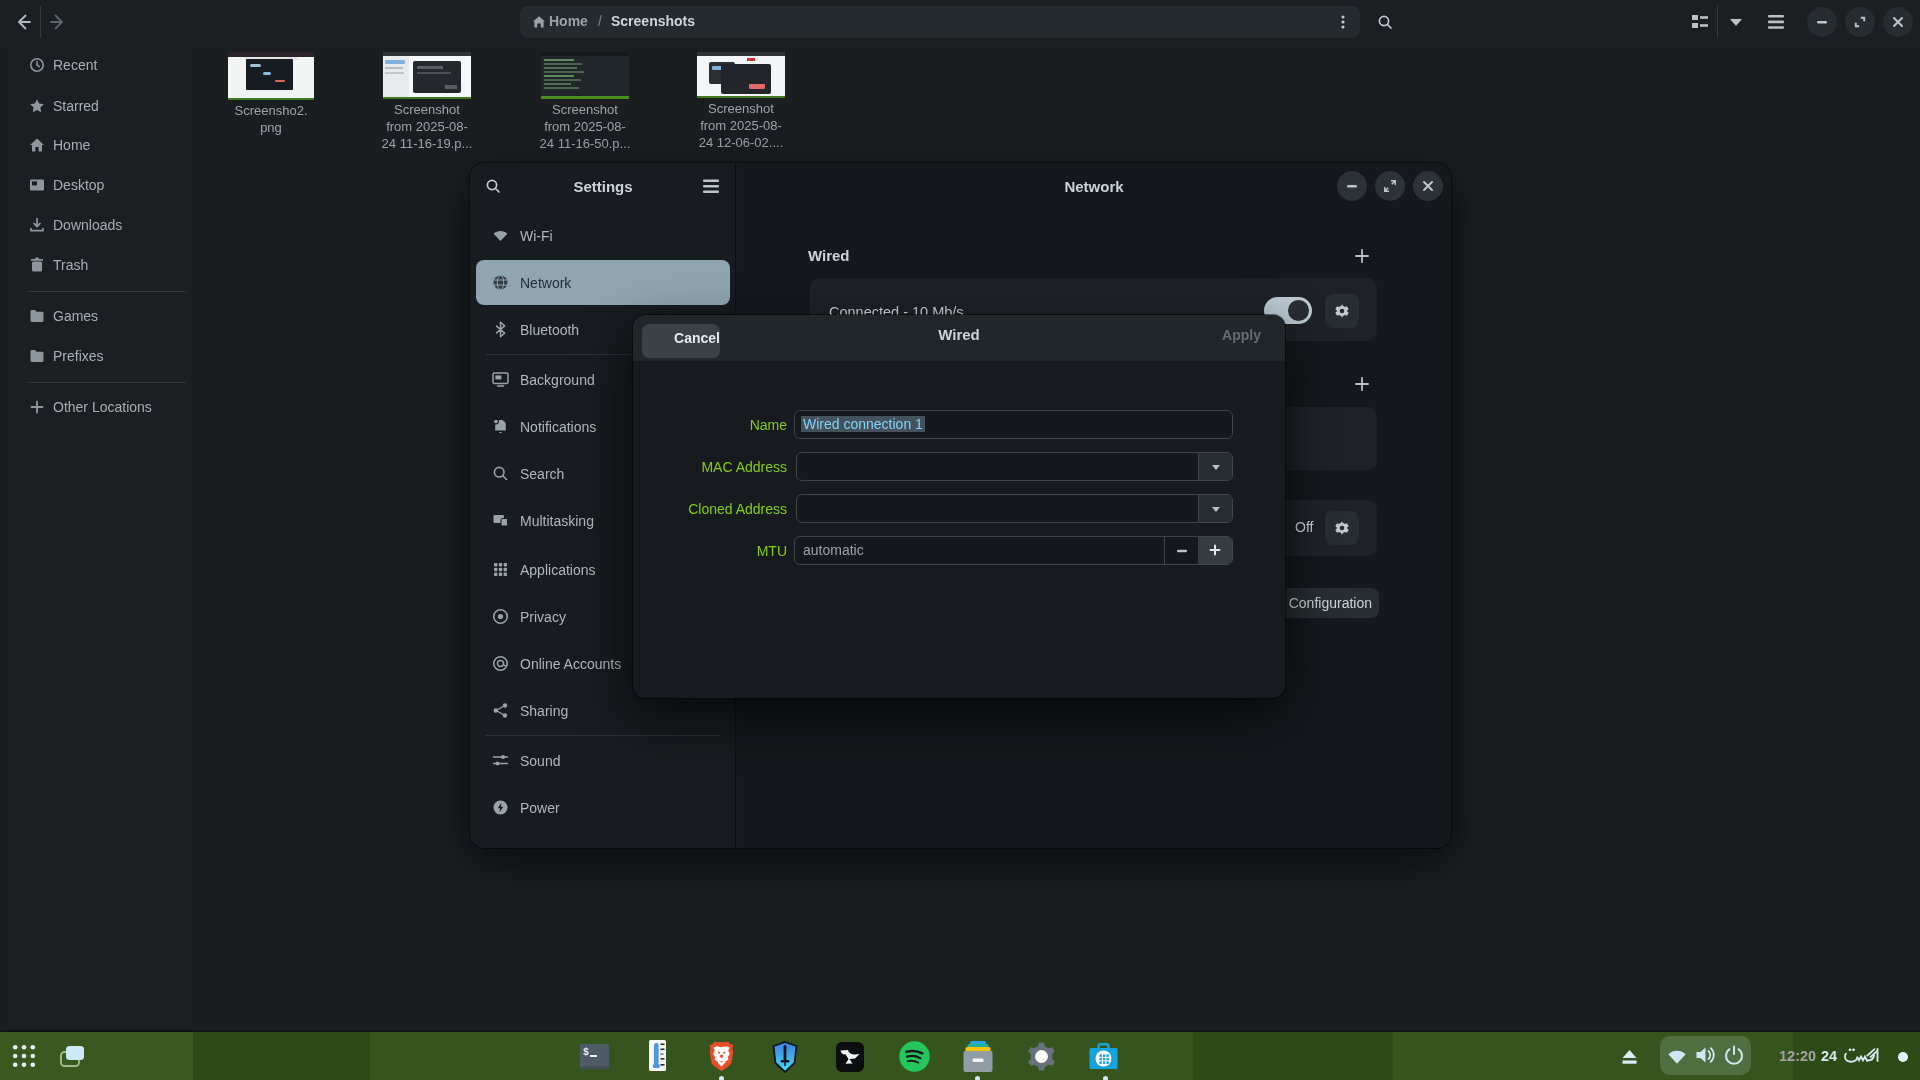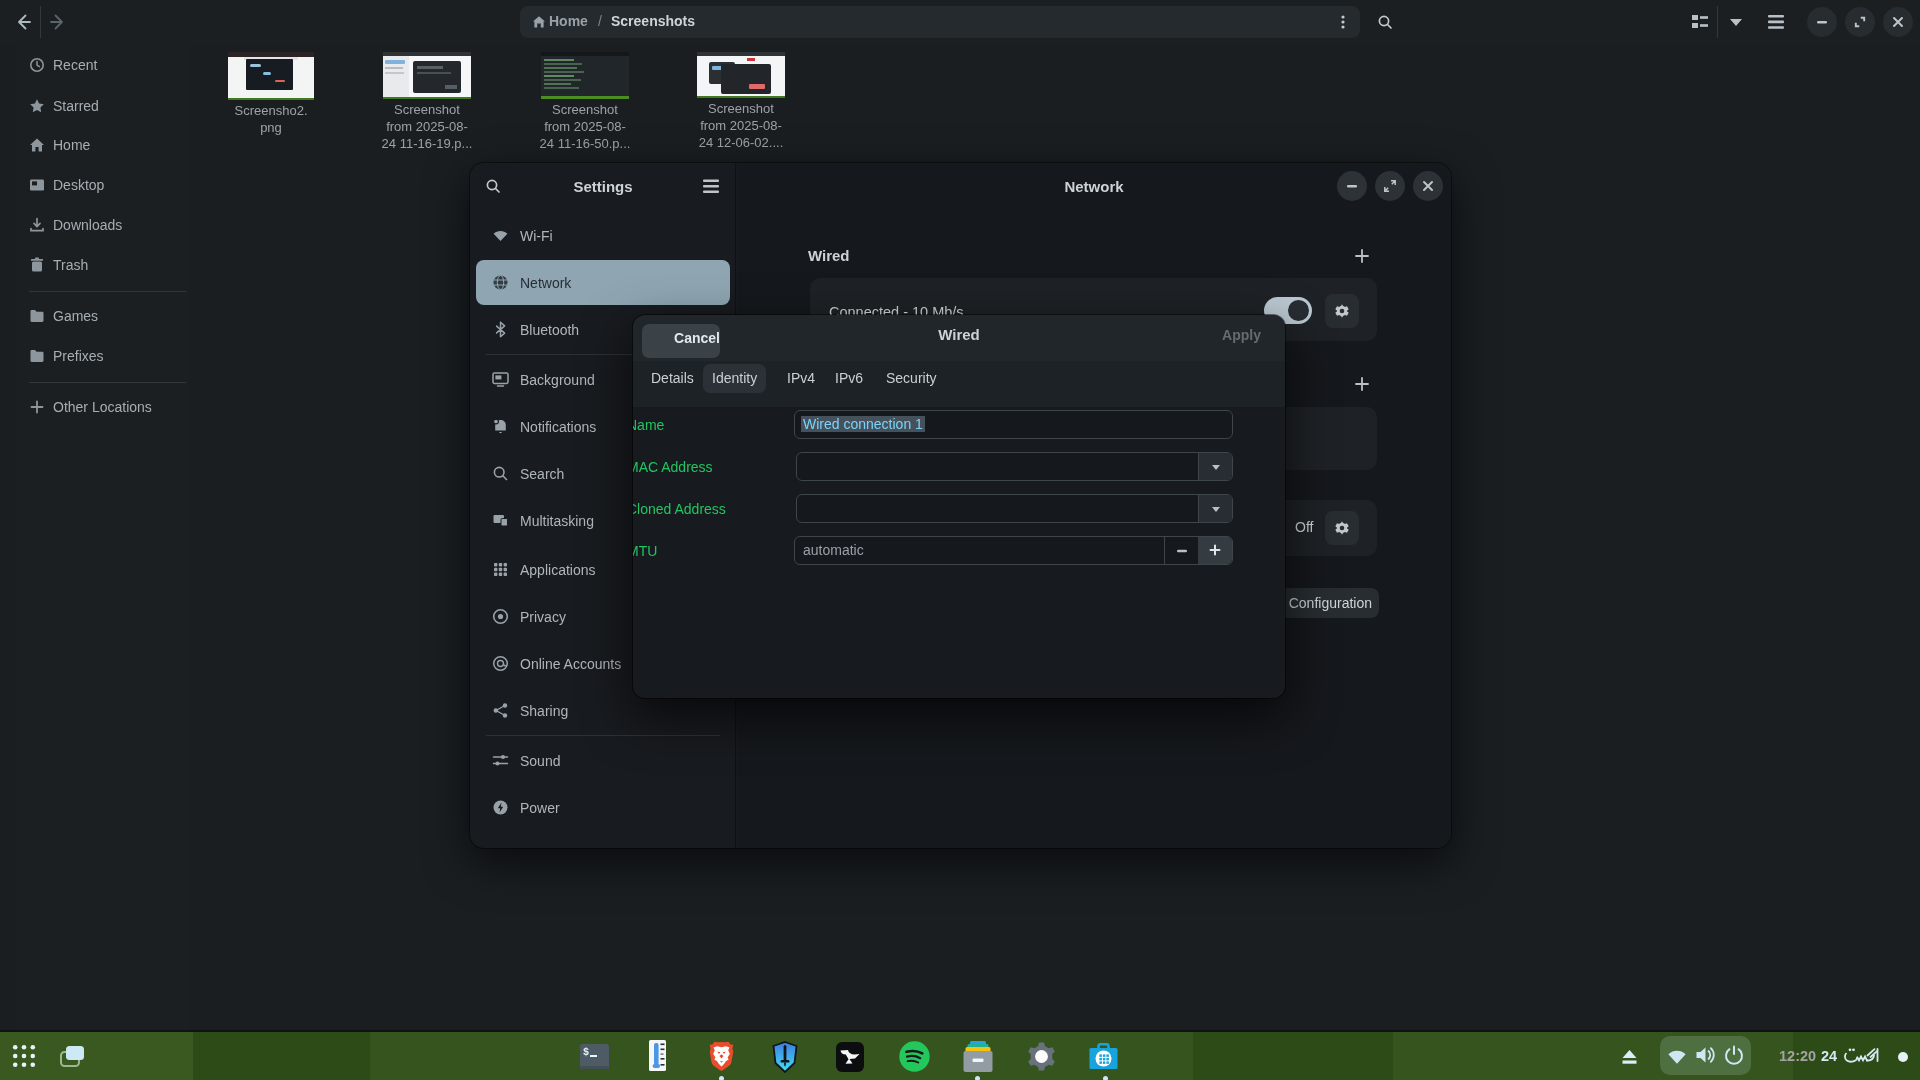--- a/index.html
+++ b/index.html
@@ -40,21 +40,21 @@
 .sqbtn { position:absolute; width:34px; height:34px; border-radius:8px; background:#282d31;
   display:flex; align-items:center; justify-content:center; }
 
 
 #dialog { position:absolute; left:633px; top:315px; width:652px; height:383px; overflow:hidden;
   background:#171b20; border-radius:12px; box-shadow:0 18px 50px rgba(0,0,0,.7), 0 0 0 1px rgba(0,0,0,.5); }
 #dhead { position:absolute; left:0; top:0; width:652px; height:46px; background:#21262b; border-radius:12px 12px 0 0; }
 #dtabs { position:absolute; left:0; top:46px; width:652px; height:46px; background:#1d2227; }
 .tab { position:absolute; top:3px; height:29px; line-height:29px; color:#c9d0d5; font-size:14px; padding:0 9px; border-radius:7px; }
 .inp { position:absolute; background:#15181d; border:1px solid #3e454b; border-radius:6px; height:29px; }
-.flabel { position:absolute; color:#22c55e; font-size:14px; text-align:left; width:160px; }
+.flabel { position:absolute; color:#84cc16; font-size:14px; text-align:right; width:160px; }
 
 
 #taskbar { position:absolute; left:0; top:1030px; width:1920px; height:50px; background:#2e4c18; border-top:2px solid #101314; box-sizing:content-box; height:48px; }
 .tseg { position:absolute; top:0; height:48px; }
 .dot { position:absolute; width:5px; height:5px; border-radius:50%; background:#cfe7f2; }
 </style>
 </head>
 <body>
 <div id="desk">
 
@@ -397,27 +397,20 @@
     </div>
     <div class="abs" style="left:443px;top:425px;width:199px;height:30px;background:#272d31;border-radius:8px;text-align:right;line-height:30px;font-size:14px;color:#ced5da;padding-right:7px">Configuration</div>
   </div>
 </div>
 
 <div id="dialog">
   <div id="dhead">
     <div class="abs" style="left:9px;top:9px;width:78px;height:34px;background:#3a4147;border-radius:7px;text-align:right;line-height:29px;font-weight:bold;font-size:14px;color:#e3e9ed">Cancel</div>
     <div class="abs" style="left:0;top:11px;width:652px;text-align:center;font-weight:bold;font-size:15px;color:#ccd3d8">Wired</div>
     <div class="abs" style="right:24px;top:12px;font-weight:bold;font-size:14px;color:#646c72">Apply</div>
-  </div>
-  <div id="dtabs">
-    <div class="tab" style="left:9px">Details</div>
-    <div class="tab" style="left:70px;background:#2b3136">Identity</div>
-    <div class="tab" style="left:145px">IPv4</div>
-    <div class="tab" style="left:193px">IPv6</div>
-    <div class="tab" style="left:244px">Security</div>
   </div>
 
   <div class="flabel" style="left:-6px;top:102px">Name</div>
   <div class="inp" style="left:161px;top:95px;width:439px">
     <span class="abs" style="left:6px;top:5px;font-size:14px;color:#7dd3fc;background:#45525b;padding:0 2px">Wired connection 1</span>
   </div>
   <div class="flabel" style="left:-6px;top:144px">MAC Address</div>
   <div class="inp" style="left:163px;top:137px;width:437px">
     <div class="abs" style="right:0;top:0;width:34px;height:27px;background:#272d32;border-left:1px solid #3e454b;border-radius:0 5px 5px 0">
       <svg class="abs" style="left:12px;top:11px" width="10" height="7" viewBox="0 0 10 7">

